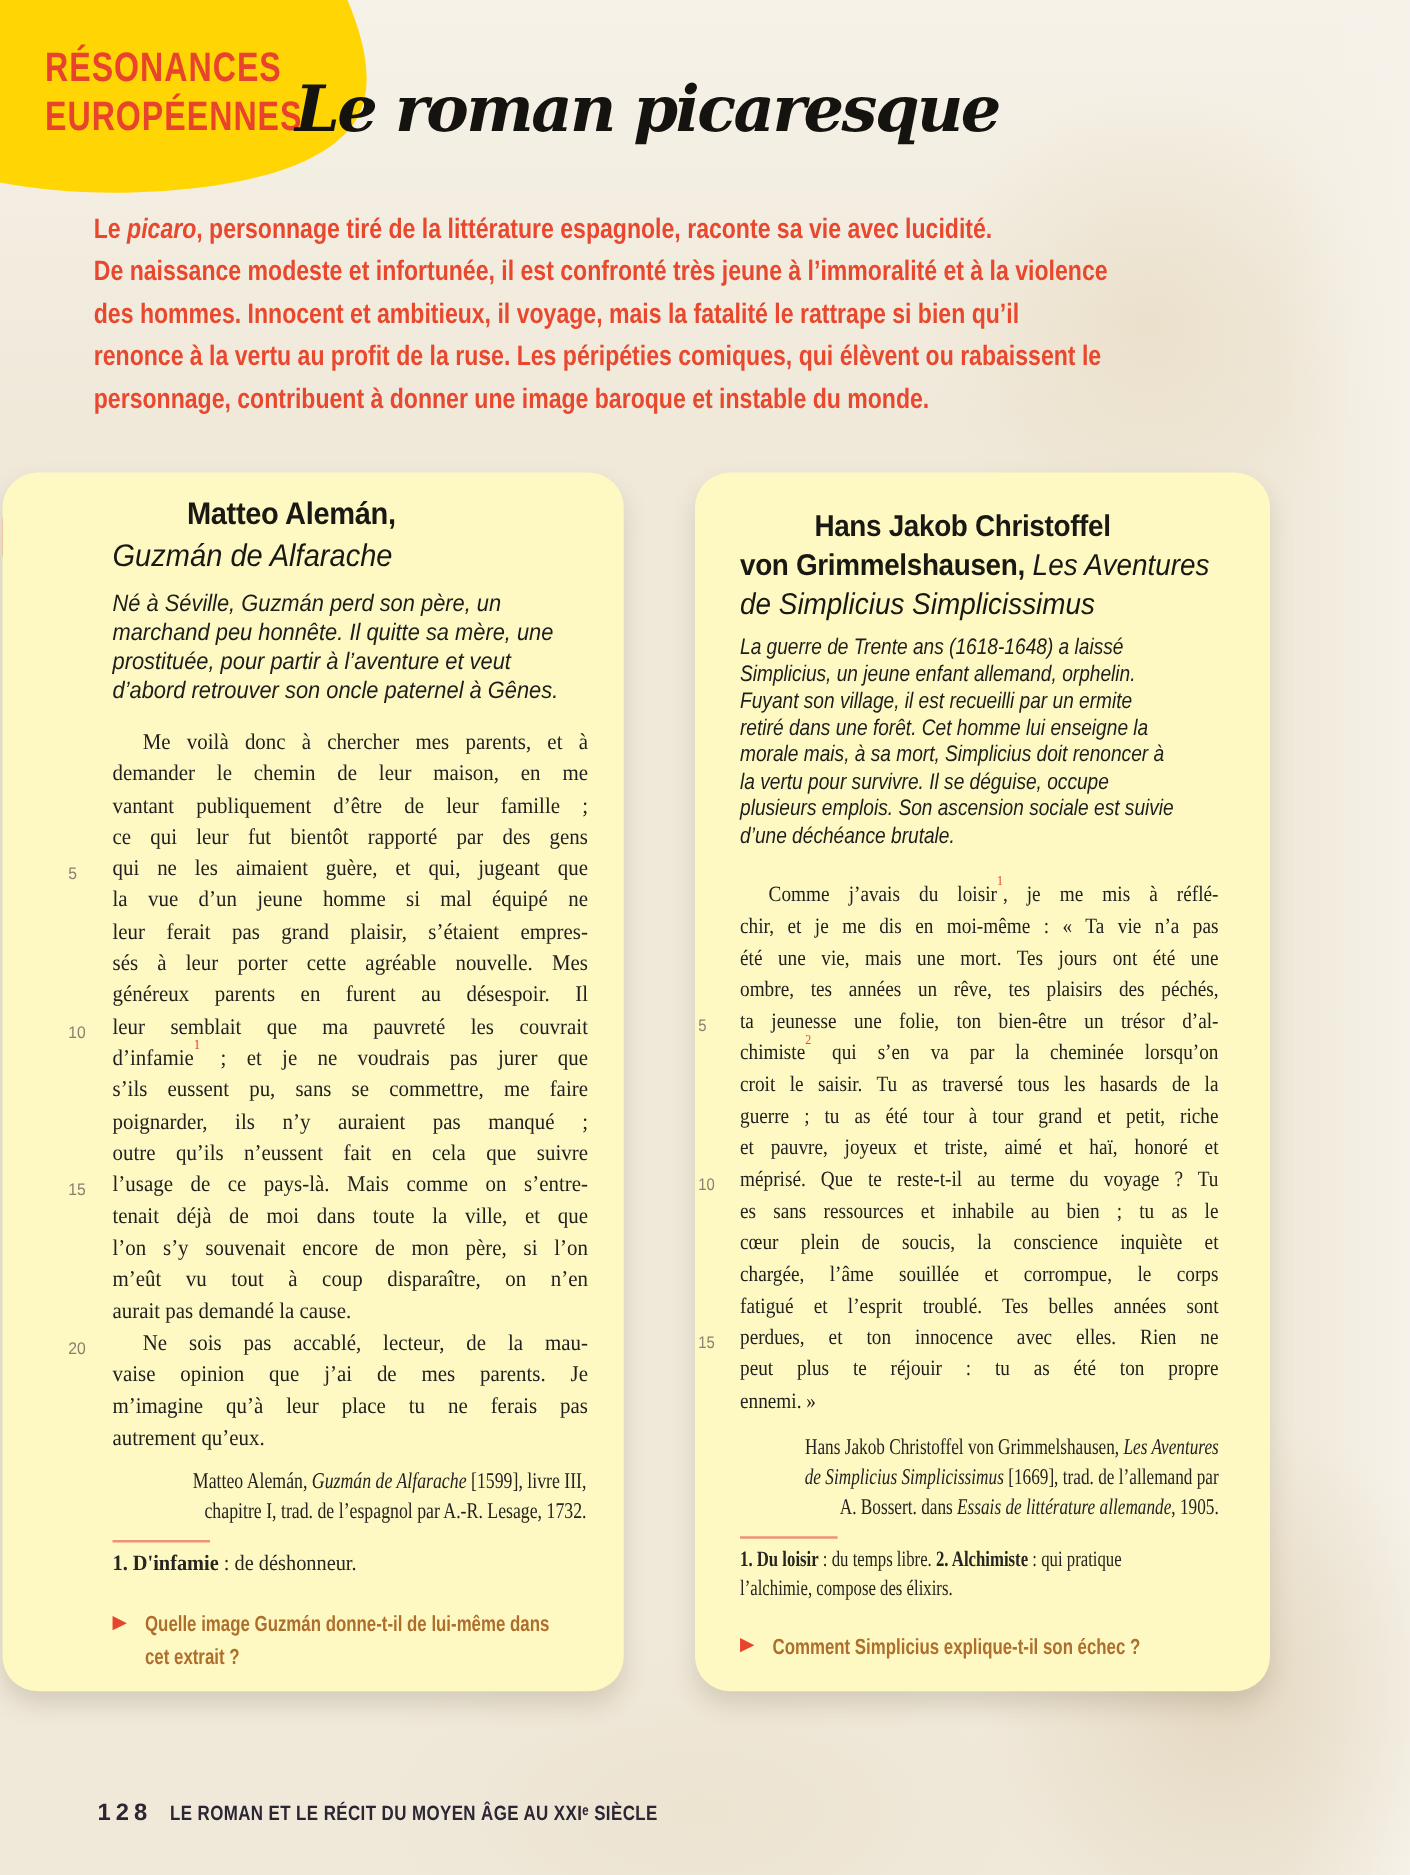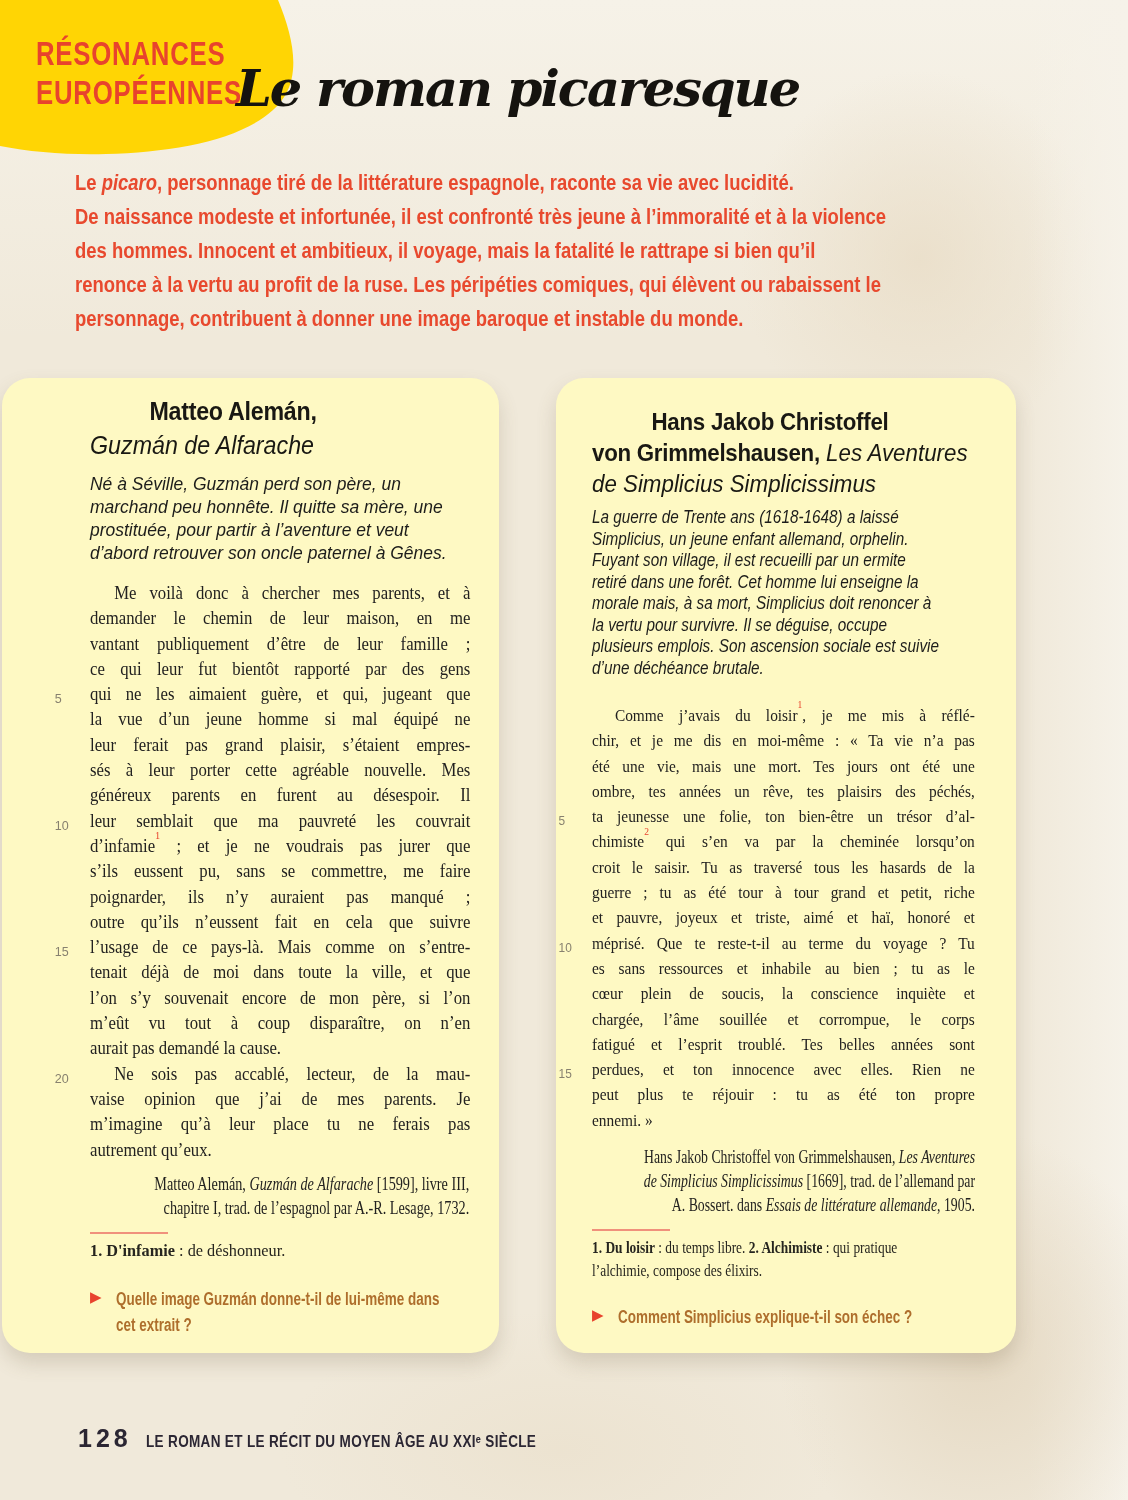--- a/index.html
+++ b/index.html
@@ -76,21 +76,21 @@
 
   .question{position:relative;padding-left:26px;}
   .card-left .question{margin-top:24px;}
   .card-right .question{margin-top:22px;}
   .q-arrow{position:absolute;left:0;top:2px;color:#e8432d;font-size:15px;}
   .question-text{width:460px;transform:scaleX(.77);transform-origin:left top;
                  font-weight:bold;color:#ae6e2c;font-size:17.5px;line-height:26px;}
   .qline{white-space:nowrap;}
 
   .footer{position:absolute;left:78px;top:1424px;display:flex;align-items:baseline;color:#2b2633;}
-  .page-num{font-weight:bold;font-size:25px;letter-spacing:4px;}
+  .page-num{font-weight:bold;font-size:19px;letter-spacing:4px;margin-top:16px;}
   .chapter{margin-left:14px;font-weight:bold;font-size:16.5px;letter-spacing:.4px;
            transform:scaleX(.82);transform-origin:left bottom;white-space:nowrap;}
 </style>
 </head>
 <body>
 
 <div class="page">
 
   <div class="decor band-top"></div>
   <div class="decor glow1"></div>

